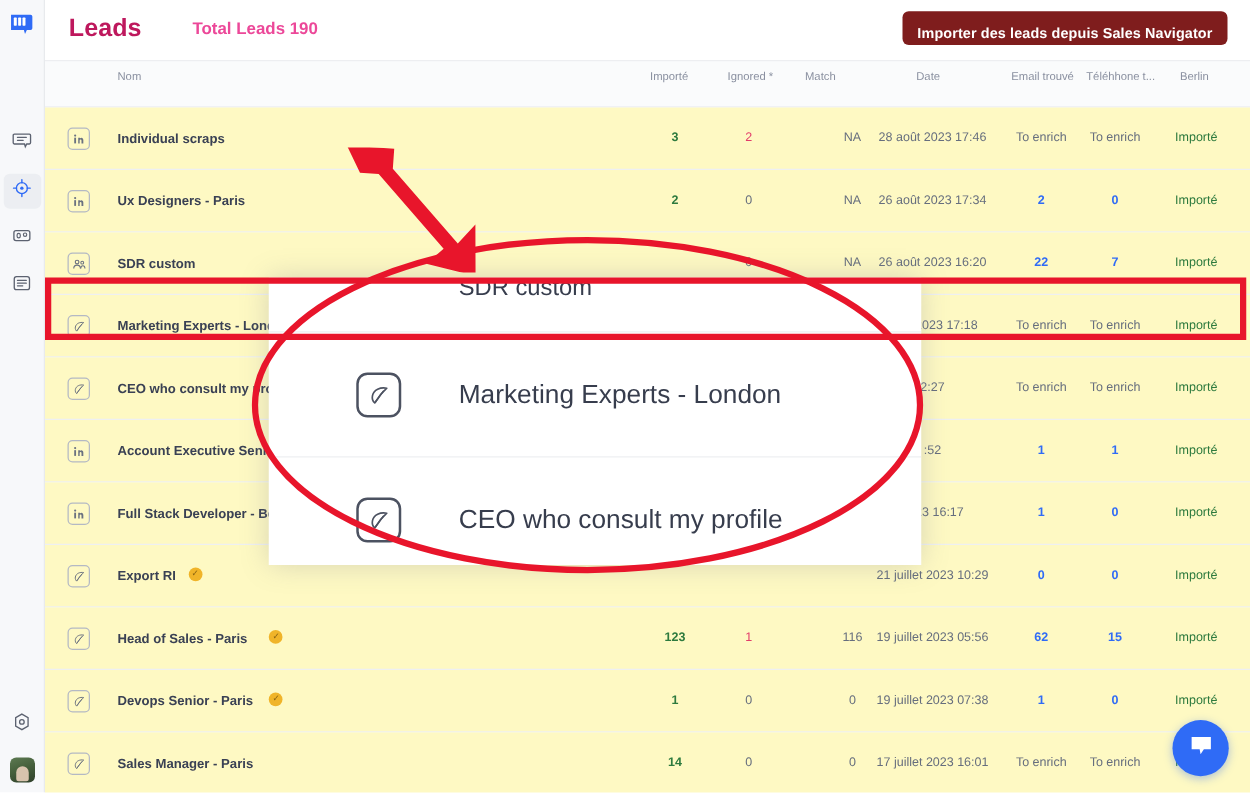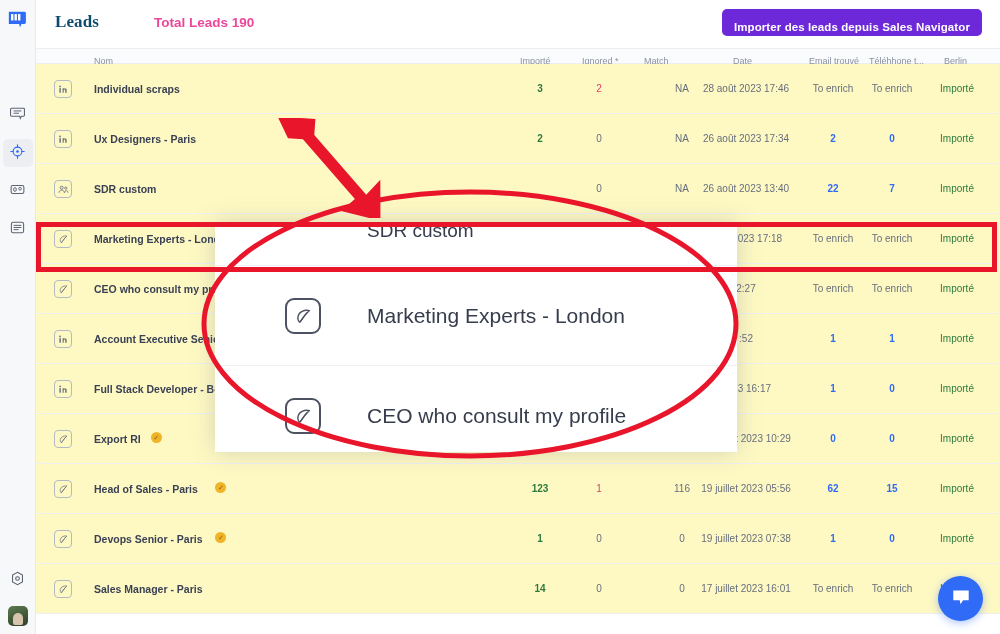--- a/index.html
+++ b/index.html
@@ -38,40 +38,40 @@
     border-radius: 5px 5px 2px 2px; background:#d8c3ad;
   }
 
   
   #topbar {
     position: absolute; left: 36px; top: 0; width: 964px; height: 48px;
     background: #fff;
   }
   #page-title {
     position: absolute; left: 19px; top: 12px;
-    font-size: 17px; font-weight: 700; color: #0c4a6e; letter-spacing: .1px; font-family: Liberation Serif, serif;
+    font-size: 20px; font-weight: 700; color: #be185d; letter-spacing: .1px;
   }
   #total-leads {
     position: absolute; left: 118px; top: 15px;
     font-size: 13.5px; font-weight: 700; color: #ec4899;
   }
   #import-btn {
     position: absolute; right: 18px; top: 9px;
     height: 27px; padding: 12px 12px;
-    background: #6d28d9; color: #fff;
+    background: #7f1d1d; color: #fff;
     border: none; border-radius: 5px;
     font-family: "Liberation Sans", sans-serif;
     font-size: 11.5px; font-weight: 600; letter-spacing: .1px;
     cursor: pointer; white-space: nowrap;
   }
 
   
   #table { position: absolute; left: 36px; top: 48px; width: 964px; }
   .thead {
-    height: 16px; background: #fafbfc;
+    height: 38px; background: #fafbfc;
     border-top: 1px solid #edeef1; border-bottom: 1px solid #edeef1;
     position: relative;
   }
   .th {
     position: absolute; top: 7px;
     font-size: 9px; color: #8a90a0; white-space: nowrap;
   }
   .row {
     position: relative; height: 50px;
     border-bottom: 1px solid #eef0f2; background: #fef9c3;
@@ -282,21 +282,21 @@
               <circle cx="8" cy="8" r="3.2" fill="none" stroke="#6b7280" stroke-width="2"></circle>
               <path d="M2.2 19c0-3.4 2.6-5.6 5.8-5.6s5.8 2.2 5.8 5.6" fill="none" stroke="#6b7280" stroke-width="2"></path>
               <circle cx="17" cy="9" r="2.5" fill="none" stroke="#6b7280" stroke-width="1.8"></circle>
               <path d="M14.5 19c0-2.8 1.5-4.6 3.6-4.6 2 0 3.6 1.8 3.6 4.6" fill="none" stroke="#6b7280" stroke-width="1.8"></path>
             </svg>
           </span>
           <span class="row-name">SDR custom</span>
           <span class="cell c-imported"></span>
           <span class="cell c-ignored">0</span>
           <span class="cell c-match">NA</span>
-          <span class="cell c-date">26 août 2023 13:40</span>
+          <span class="cell c-date">26 août 2023 16:20</span>
           <span class="cell c-email link">22</span>
           <span class="cell c-phone link">7</span>
           <span class="cell c-status">Importé</span>
         </div>
         <div class="row">
           <span class="row-icon">
             <svg viewBox="0 0 24 24" width="11" height="11">
               <path d="M19.5 4.5C13 3.2 6.2 6 5 12.2c-.6 3.1.6 5.7 2.3 7.2C9 16.6 12.8 10.4 19.5 4.5z" fill="none" stroke="currentColor" stroke-width="1.7" stroke-linejoin="round"></path>
               <line x1="16" y1="7.5" x2="8.2" y2="18.2" stroke="currentColor" stroke-width="1.5" stroke-linecap="round"></line>
             </svg>

